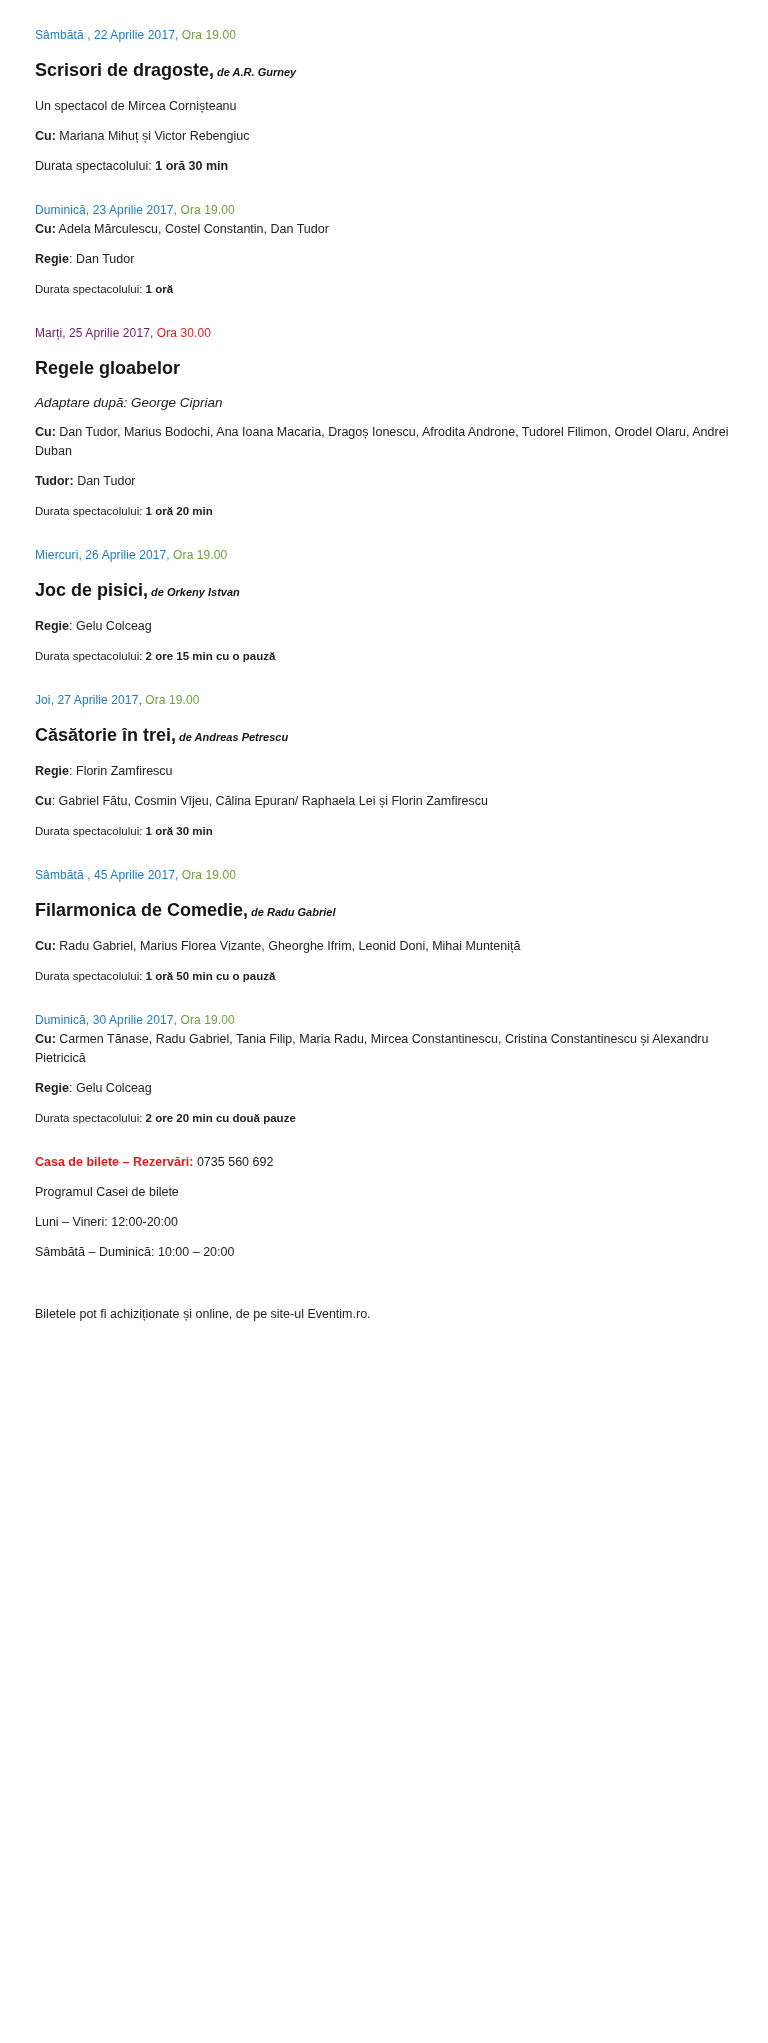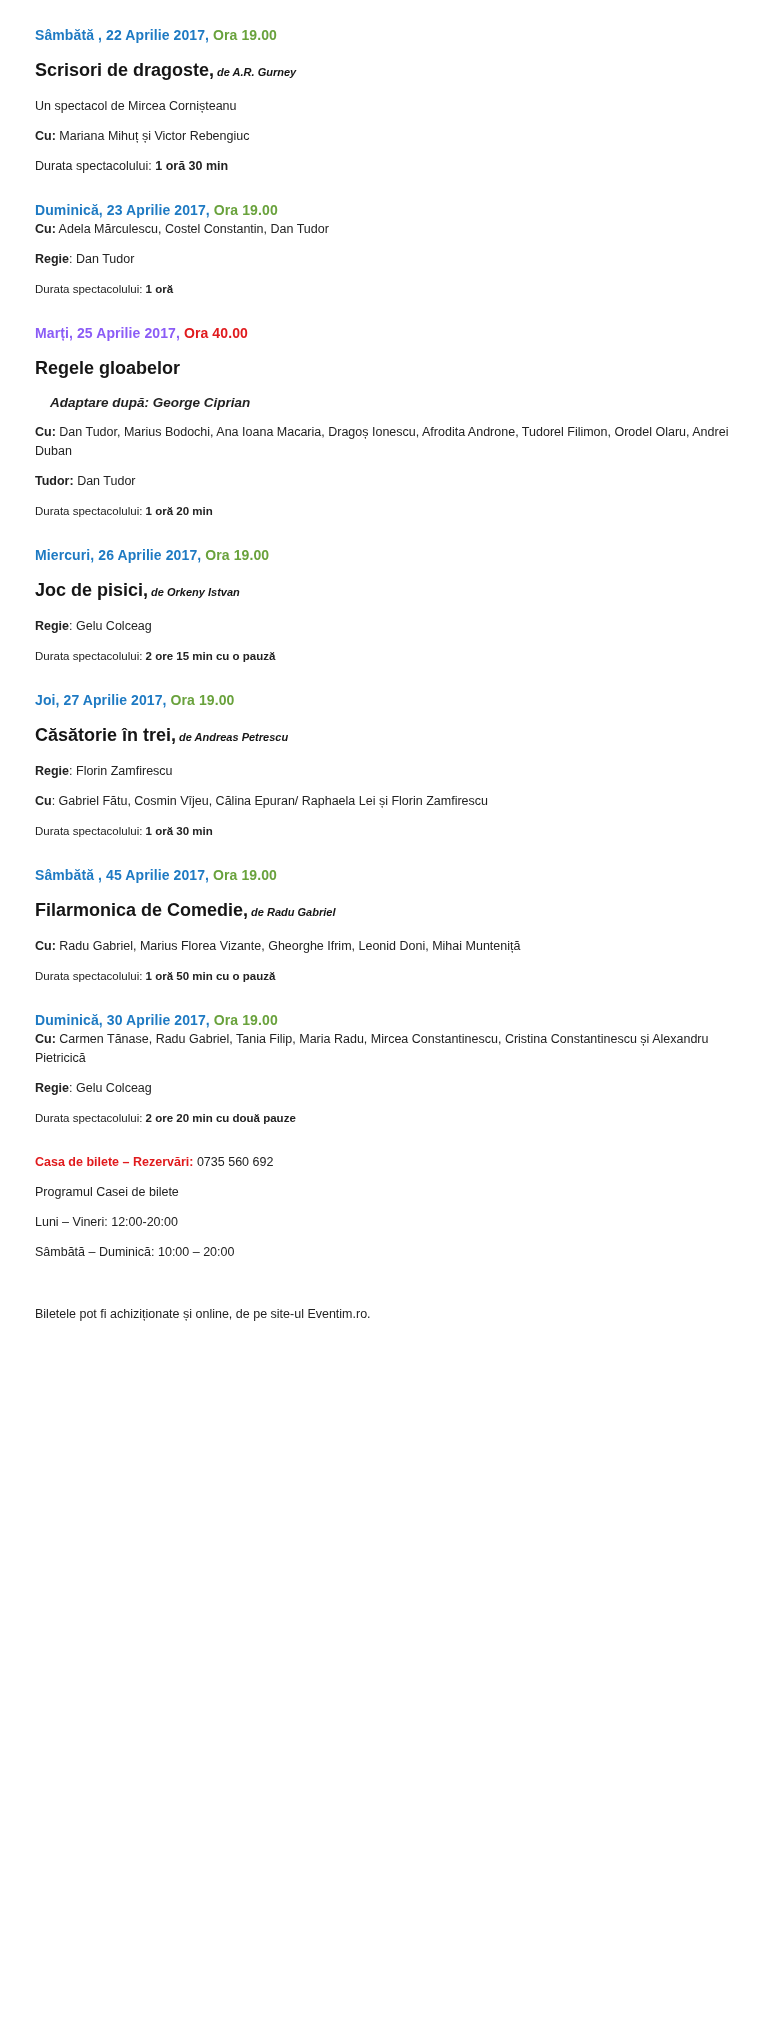--- a/index.html
+++ b/index.html
@@ -7,44 +7,43 @@
   body {
     width: 768px;
     min-height: 2043px;
     font-family: "Liberation Sans", sans-serif;
     color: #1a1a1a;
     padding: 26px 36px 40px 35px;
   }
   .event { margin-top: 25px; }
   .event:first-child { margin-top: 0; }
   .date-line {
-    font-size: 14px;
-    font-weight: bold;
+    font-size: 12px;
+    font-weight: normal;
     line-height: 19px;
     letter-spacing: 0.1px;
   }
   .title-line {
     font-size: 18px;
     font-weight: bold;
     line-height: 25px;
     margin: 13px 0 12px 0;
     color: #151515;
   }
   .title-line .author {
     font-size: 11px;
     font-style: italic;
   }
   .subtitle-line {
     font-size: 13.5px;
-    font-weight: bold;
+    font-weight: normal;
     font-style: italic;
     line-height: 19px;
     margin-bottom: 11px;
     color: #222;
-    margin-left: 15px;
   }
   .body-line {
     font-size: 12.5px;
     line-height: 19px;
     margin-bottom: 11px;
     color: #222;
   }
   .body-line.small { font-size: 11.5px; }
   .body-line .b { font-weight: bold; }
   .footer { margin-top: 25px; }
@@ -70,21 +69,21 @@
         <p class="body-line"><span class="b">Cu:</span><span> Mariana Mihuț și Victor Rebengiuc</span></p>
         <p class="body-line"><span>Durata spectacolului: </span><span class="b">1 oră 30 min</span></p>
       </section>
       <section class="event">
         <p class="date-line"><span class="date" style="color: rgb(30, 122, 195);">Duminică, 23 Aprilie 2017,</span><span class="time" style="color: rgb(105, 162, 60);"> Ora 19.00</span></p>
         <p class="body-line"><span class="b">Cu:</span><span>  Adela Mărculescu, Costel Constantin, Dan Tudor</span></p>
         <p class="body-line"><span class="b">Regie</span><span>: Dan Tudor</span></p>
         <p class="body-line small"><span>Durata spectacolului: </span><span class="b">1 oră</span></p>
       </section>
       <section class="event">
-        <p class="date-line"><span class="date" style="color: #8b5cf6;">Marți, 25 Aprilie 2017,</span><span class="time" style="color: rgb(224, 26, 29);"> Ora 40.00</span></p>
+        <p class="date-line"><span class="date" style="color: #701a75;">Marți, 25 Aprilie 2017,</span><span class="time" style="color: rgb(224, 26, 29);"> Ora 30.00</span></p>
         <h2 class="title-line"><span class="title">Regele gloabelor</span></h2>
         <p class="subtitle-line">Adaptare după: George Ciprian</p>
         <p class="body-line"><span class="b">Cu:</span><span> Dan Tudor, Marius Bodochi, Ana Ioana Macaria, Dragoș Ionescu, Afrodita Androne, Tudorel Filimon, Orodel Olaru, Andrei Duban</span></p>
         <p class="body-line"><span class="b">Tudor:</span><span> Dan Tudor</span></p>
         <p class="body-line small"><span>Durata spectacolului: </span><span class="b">1 oră 20 min</span></p>
       </section>
       <section class="event">
         <p class="date-line"><span class="date" style="color: rgb(30, 122, 195);">Miercuri, 26 Aprilie 2017,</span><span class="time" style="color: rgb(105, 162, 60);"> Ora 19.00</span></p>
         <h2 class="title-line"><span class="title">Joc de pisici,</span><span class="author"> de Orkeny Istvan</span></h2>
         <p class="body-line"><span class="b">Regie</span><span>: Gelu Colceag</span></p>

